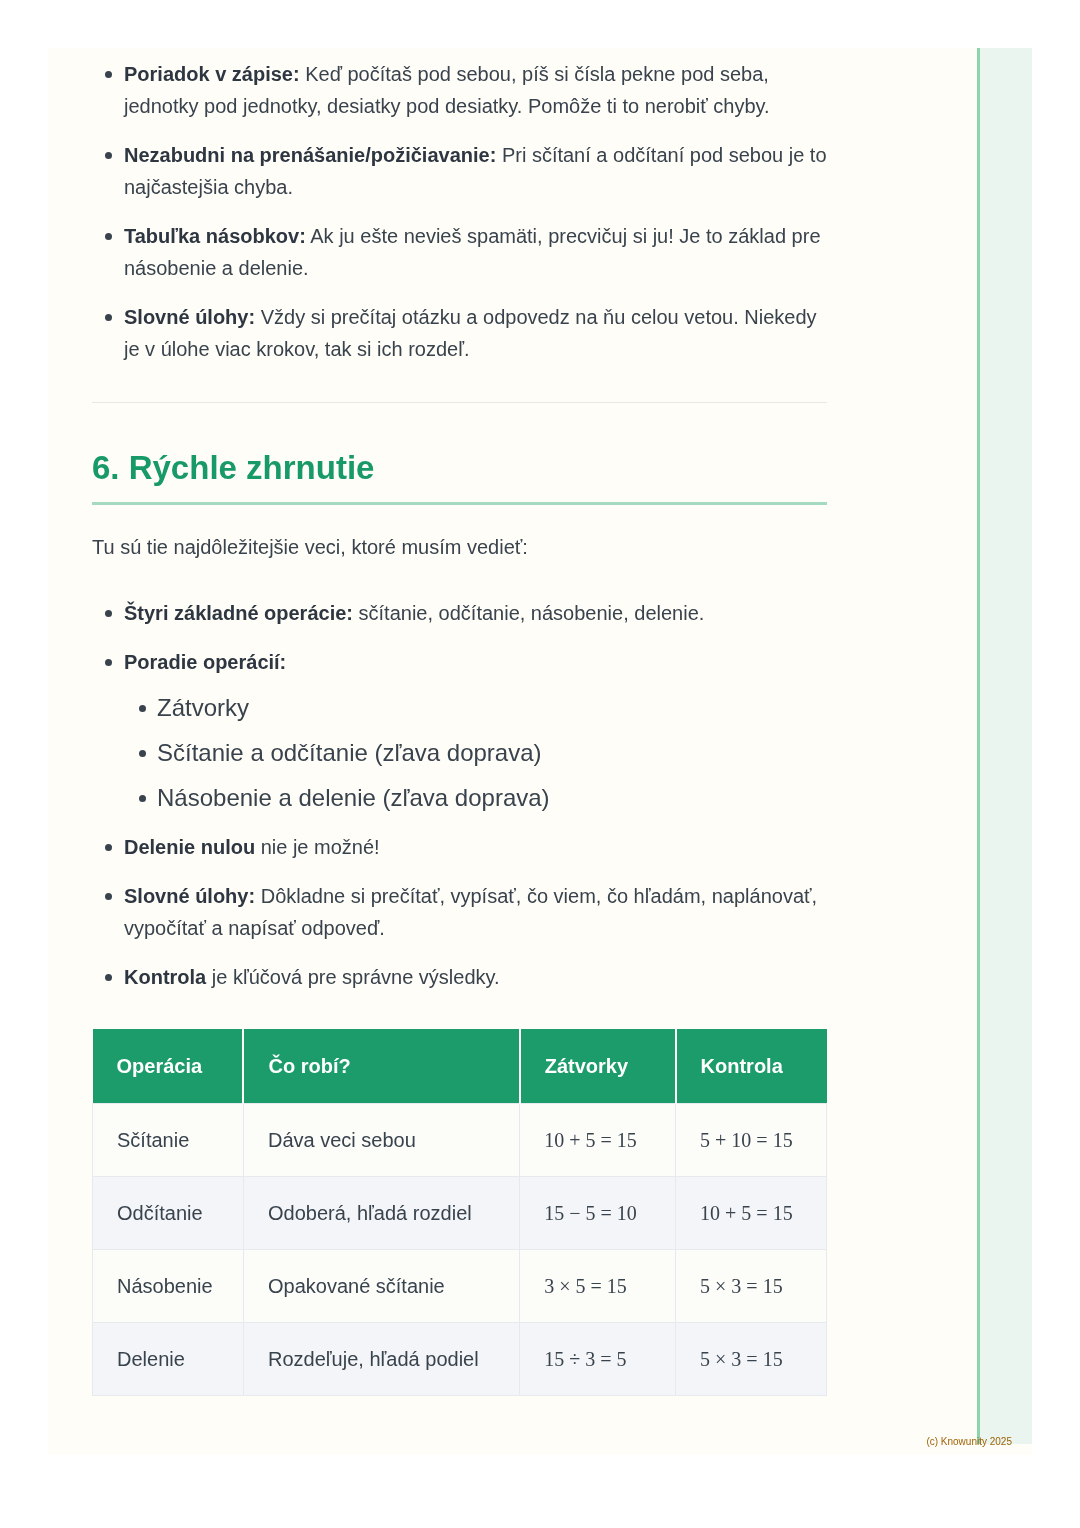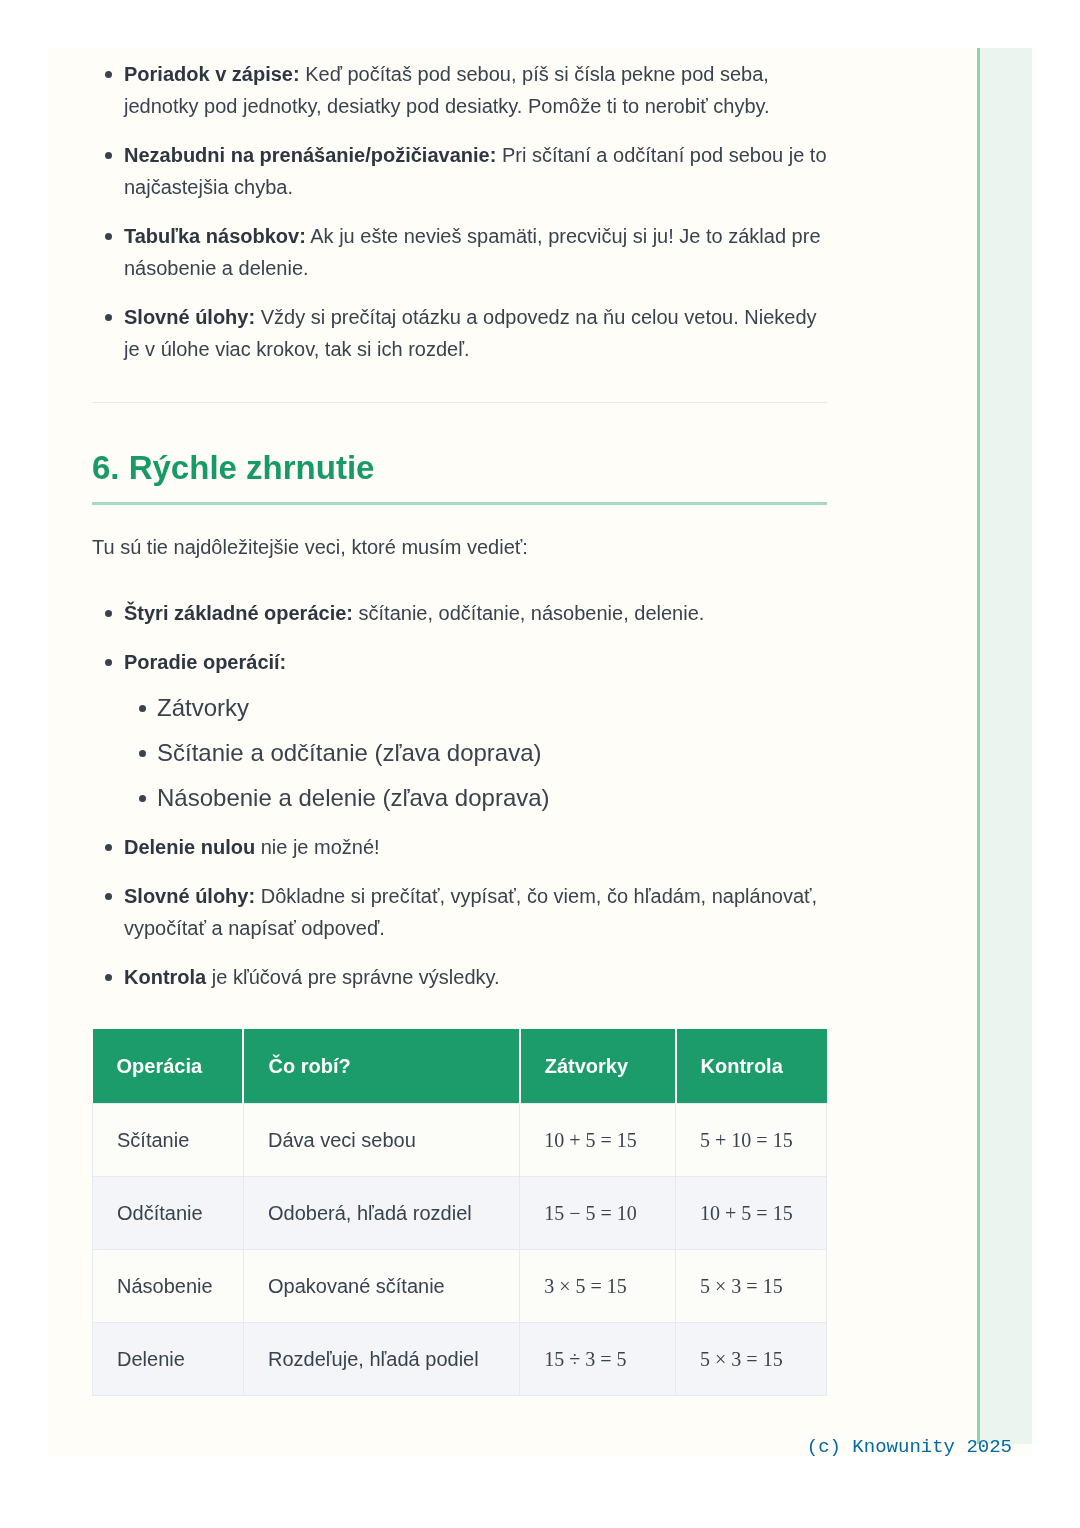--- a/index.html
+++ b/index.html
@@ -95,23 +95,22 @@
   table.ops tbody tr:nth-child(odd)  { background:#fcfcf9; }
   table.ops tbody tr:nth-child(even) { background:#f3f5f8; }
   td.math {
     font-family:"Liberation Serif", serif;
     text-align:left;
     color:#2f3842;
   }
   .footer {
     position:absolute;
     right:20px; top:1388px;
-    font-size:19px;
-    color:#0369a1;
-    font-family:Liberation Mono, monospace;
+    font-size:10px;
+    color:#a16207;
   }
 </style>
 </head>
 <body>
 
 <div class="page">
   <div class="side-band"></div>
 
   <div class="content">
 

